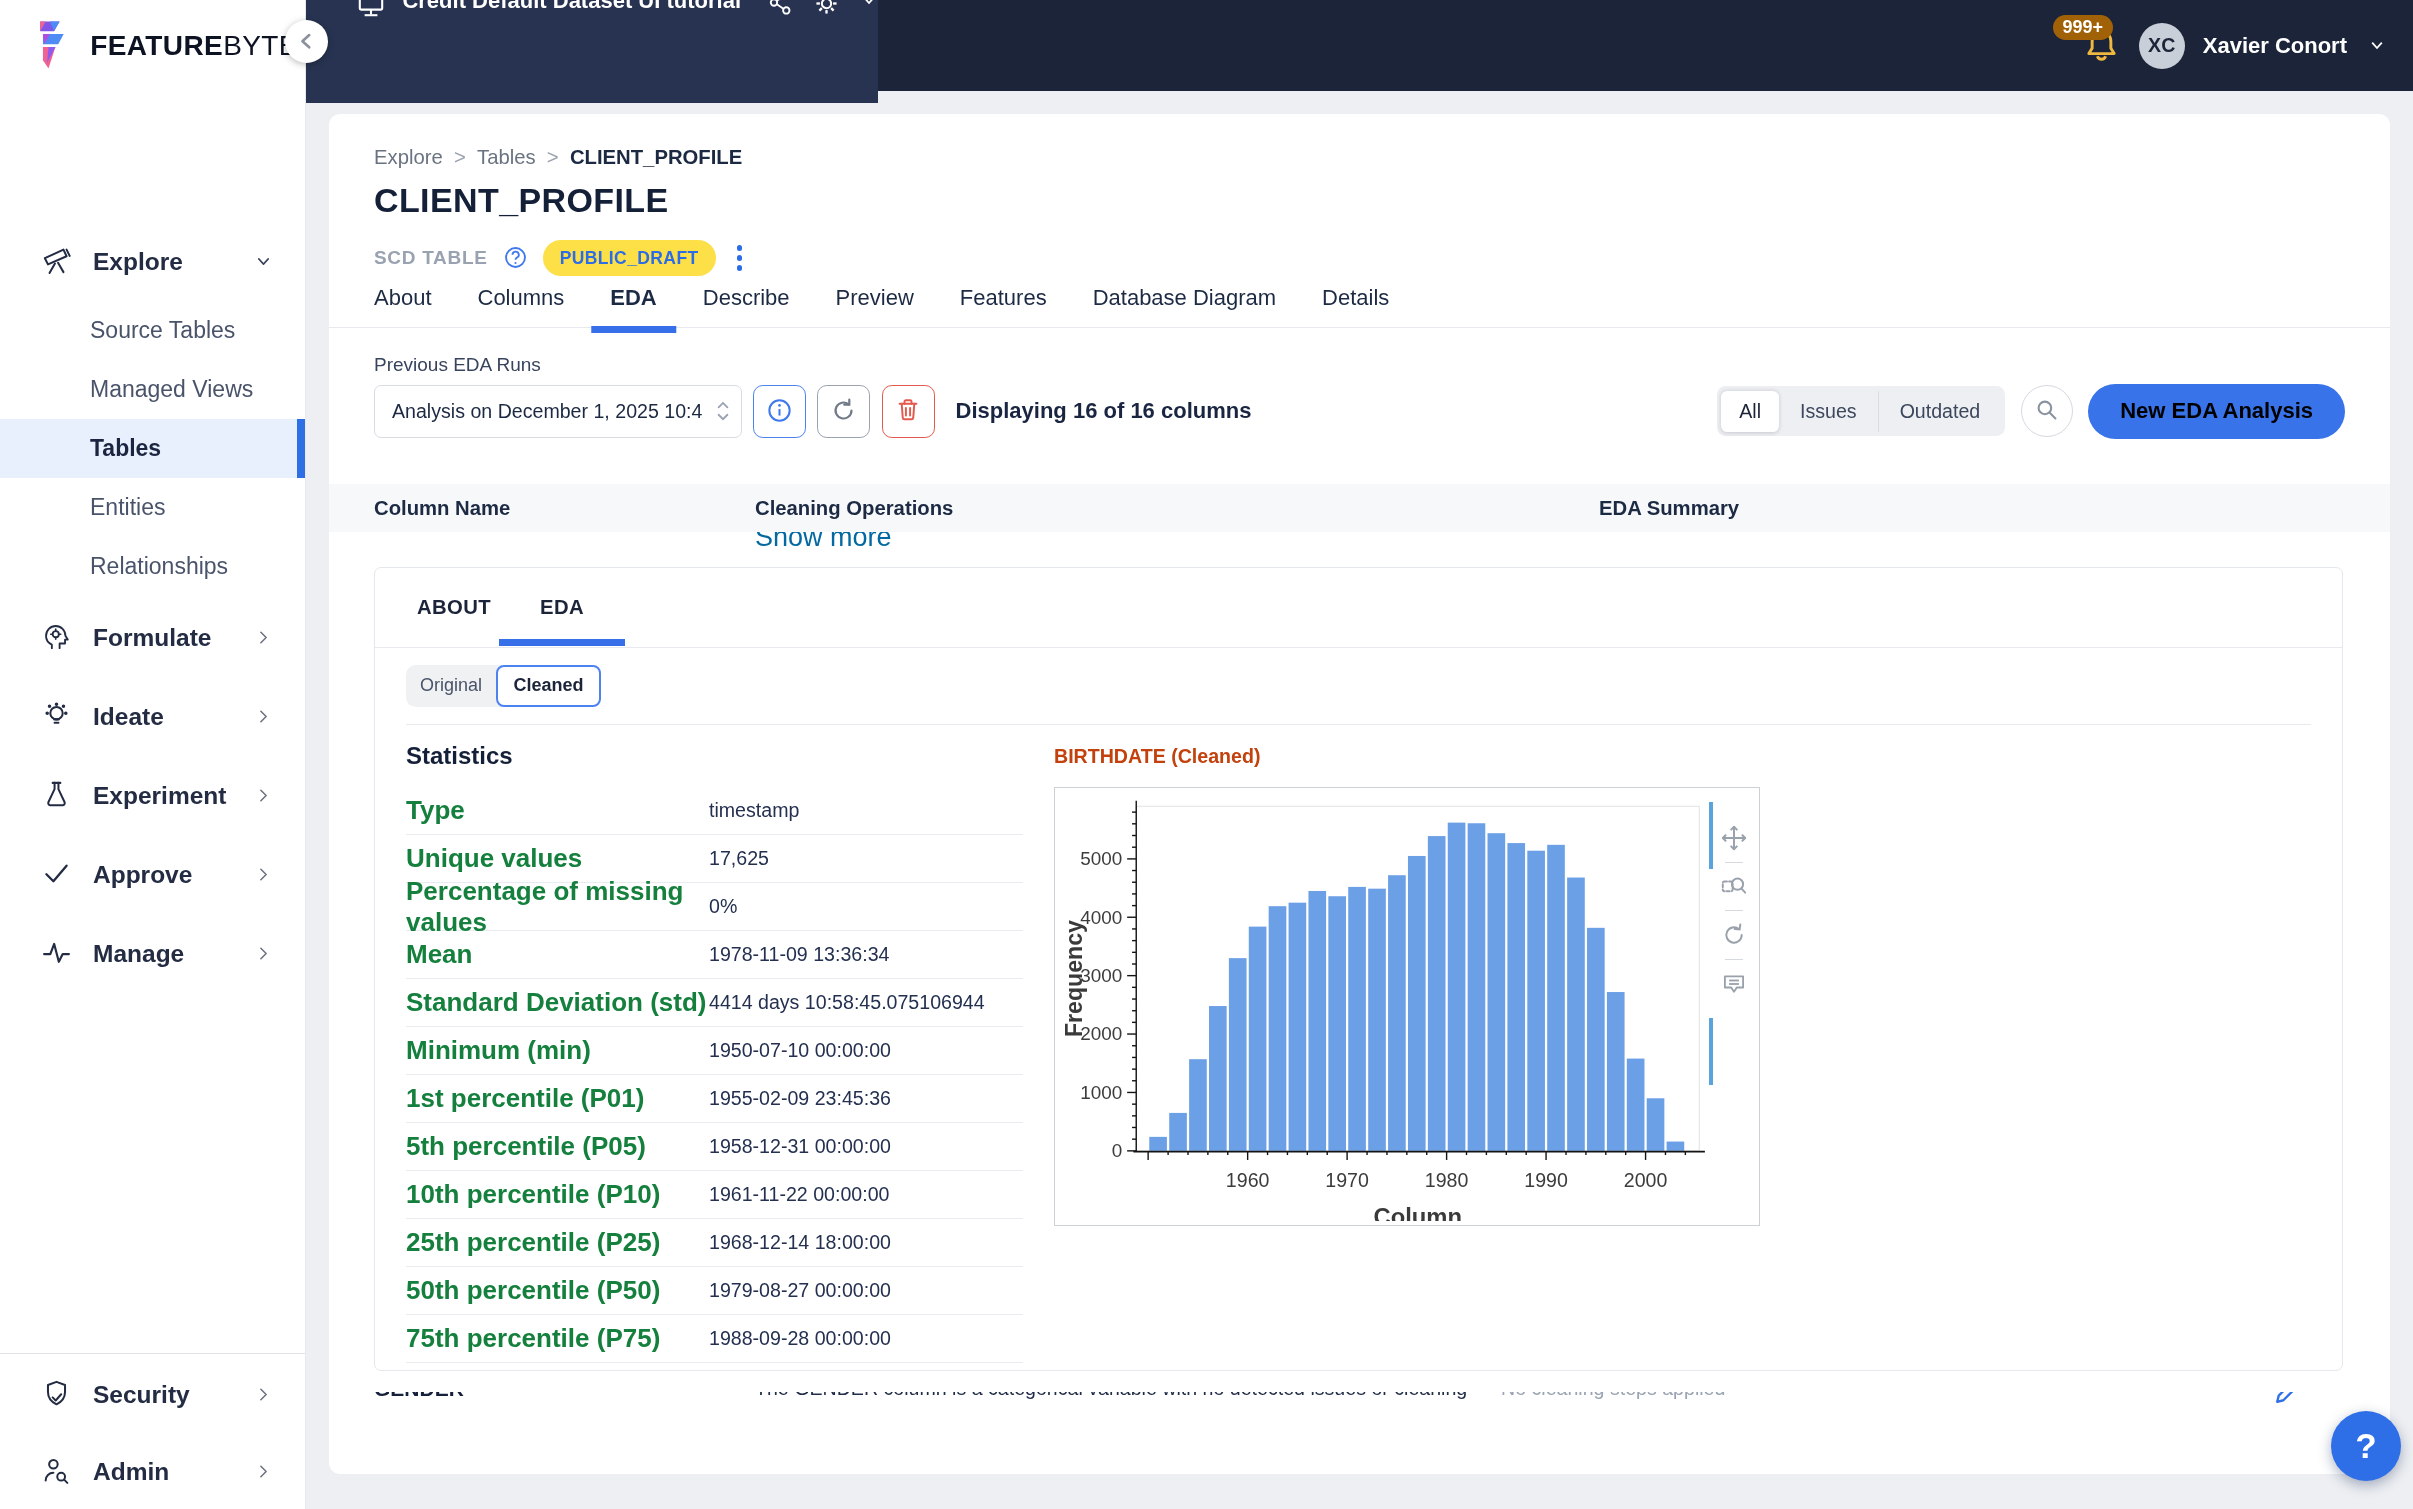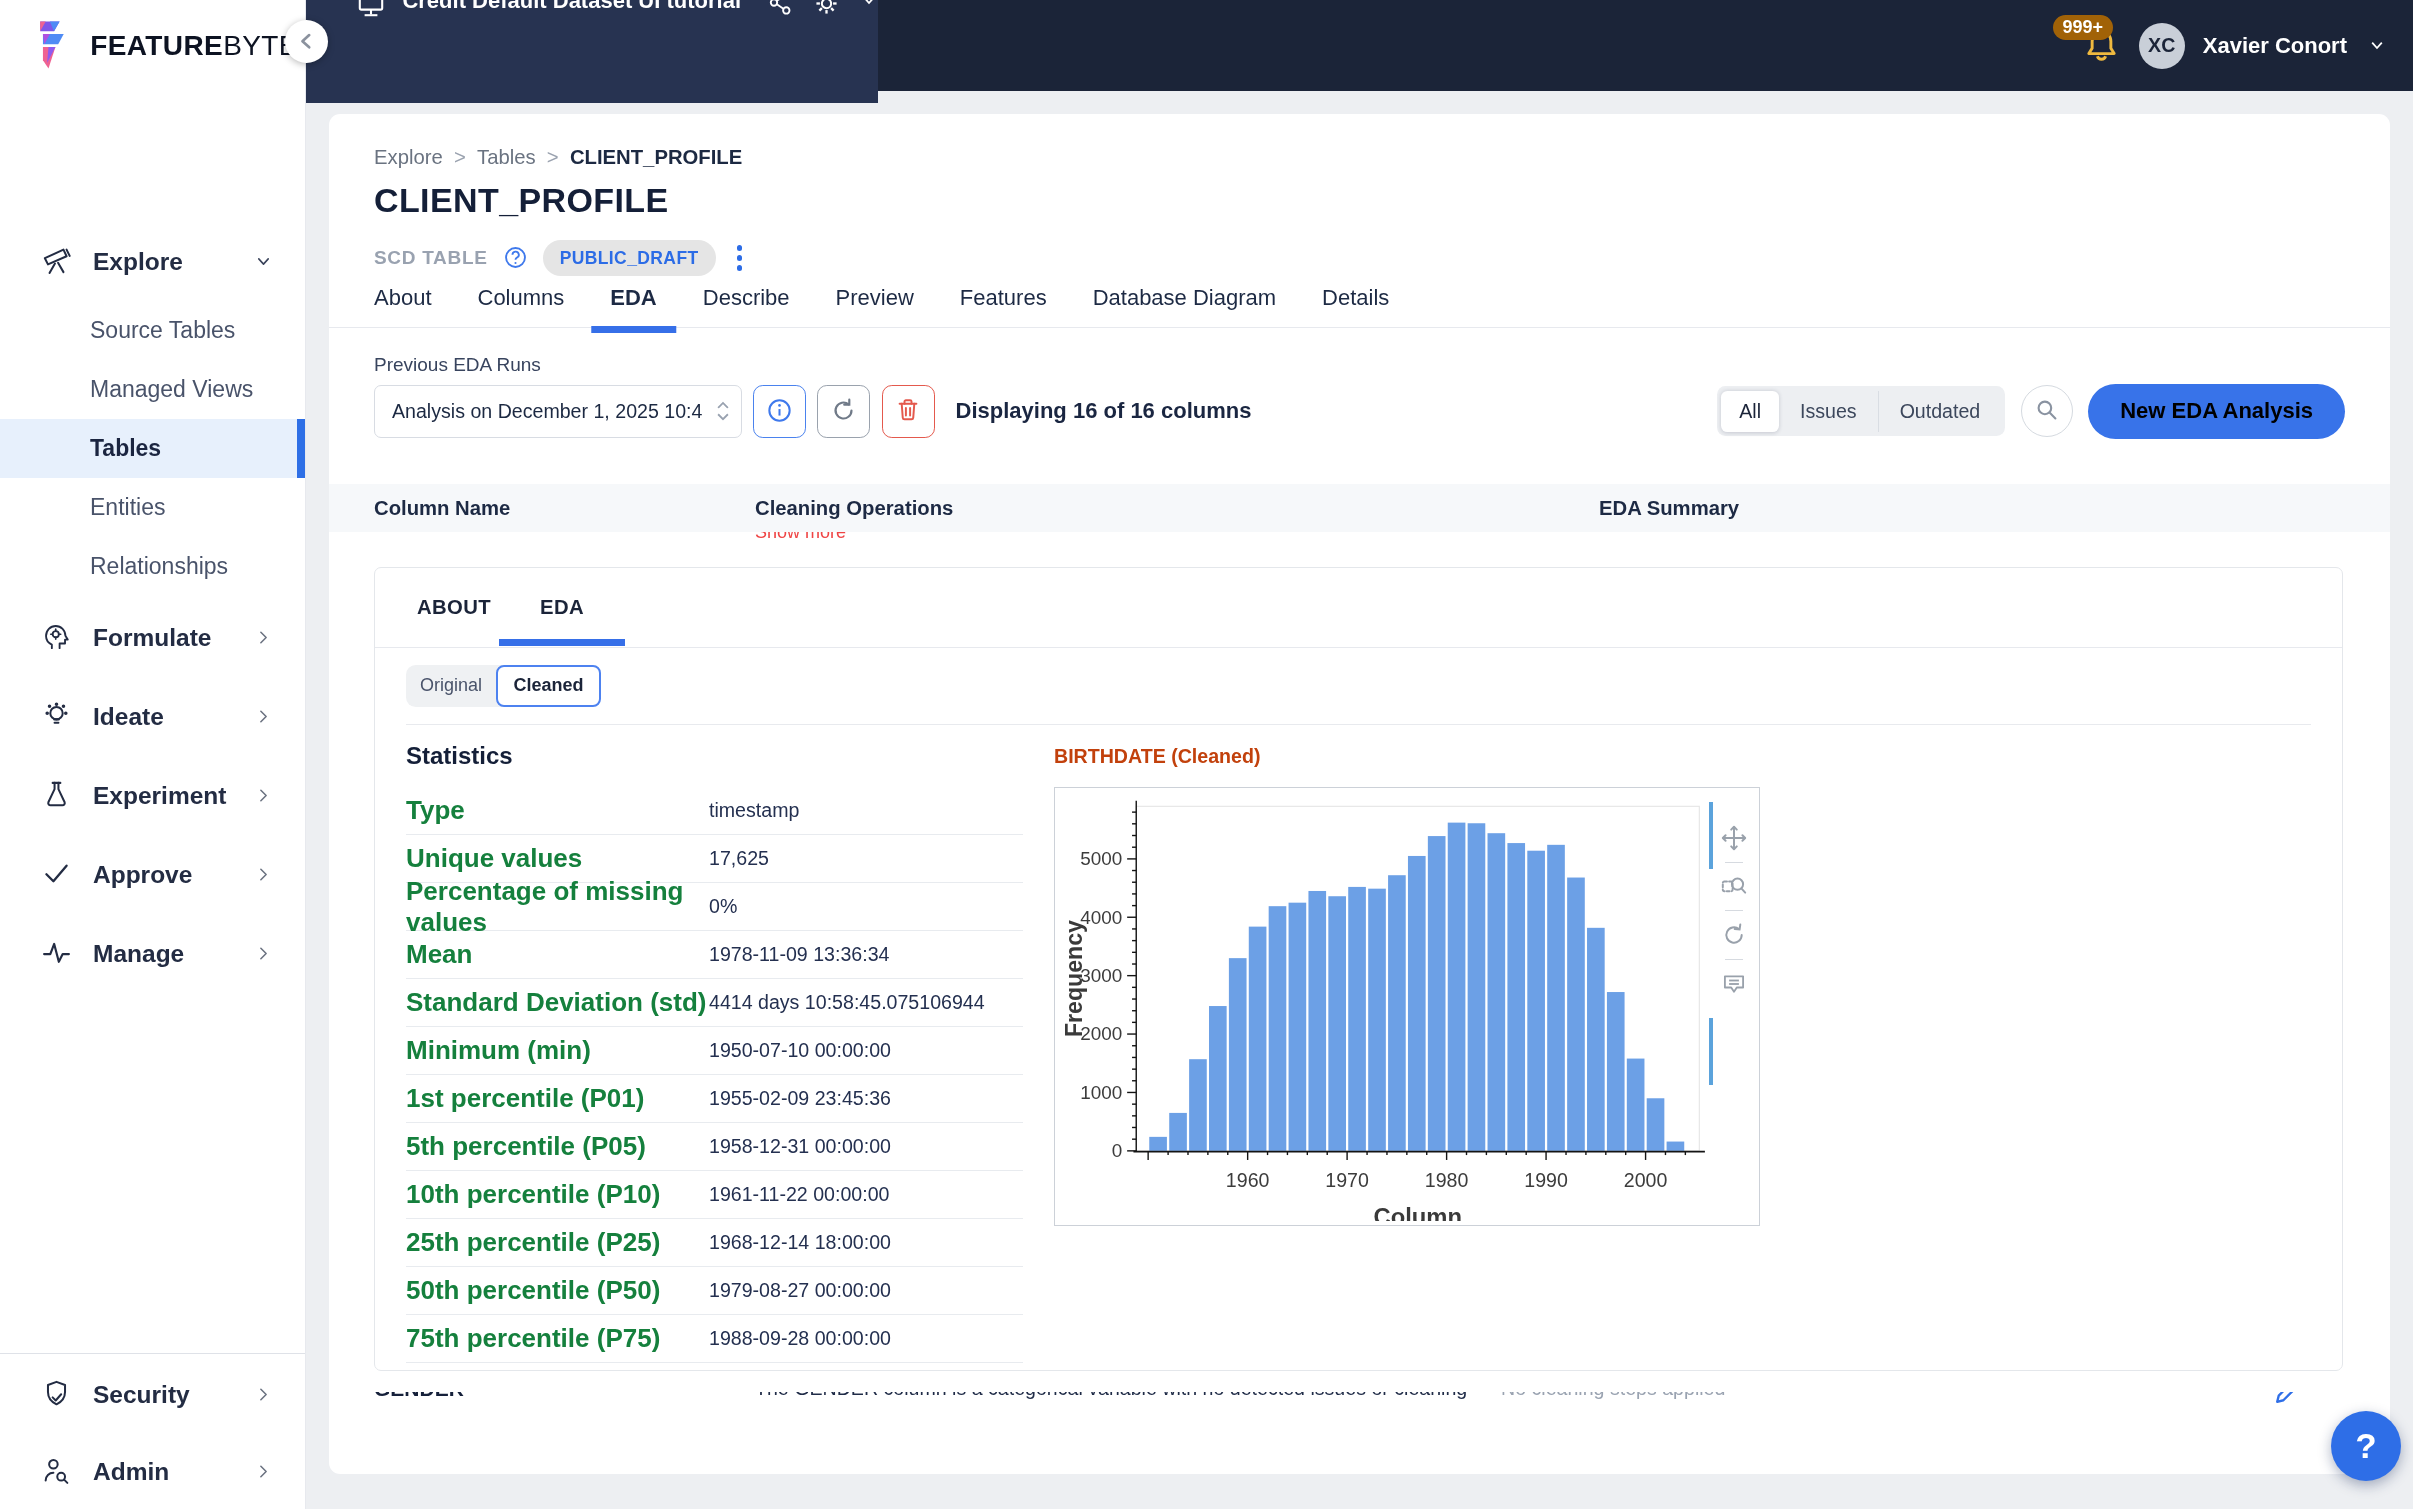--- a/index.html
+++ b/index.html
@@ -39,21 +39,21 @@
   
   .main { position: absolute; left: 306px; top: 91px; width: 2107px; height: 1418px; background: #edeff2; }
   .card { position: absolute; left: 23px; top: 23px; width: 2061px; height: 1360px; background: #fff; border-radius: 11.2px; overflow: hidden; }
 
   .breadcrumb { position: absolute; left: 45px; top: 32px; font-size: 20.3px; color: #6a7381; display: flex; gap: 11.2px; align-items: center; }
   .breadcrumb .crumb-last { color: #1c2942; font-weight: 600; }
   .breadcrumb .sep { color: #9aa2af; }
   .page-title { position: absolute; left: 45px; top: 67px; font-size: 34px; font-weight: 800; color: #141f38; letter-spacing: 0.4px; }
   .meta-row { position: absolute; left: 45px; top: 126px; display: flex; align-items: center; gap: 14px; height: 36px; }
   .type-label { font-size: 19px; font-weight: 700; color: #99a2b0; letter-spacing: 0.7px; }
-  .status-badge { background: #e5e5e5; color: #2c6ce6; font-size: 17.5px; font-weight: 700; letter-spacing: 0.4px; border-radius: 700px; padding: 7.7px 17px; }
+  .status-badge { background: #fde047; color: #2c6ce6; font-size: 17.5px; font-weight: 700; letter-spacing: 0.4px; border-radius: 700px; padding: 7.7px 17px; }
   .dots-v { display: flex; flex-direction: column; gap: 4.2px; padding: 2.8px 7px; }
   .dots-v i { width: 5.6px; height: 5.6px; border-radius: 50%; background: #2c6ce6; }
 
   .tabs-row { position: absolute; left: 0; right: 0; top: 168px; height: 46px; padding: 0 45px; display: flex; gap: 46px; border-bottom: 1.4px solid #e7e9ee; }
   .tab { font-size: 22px; color: #1d2a44; font-weight: 500; position: relative; display: flex; align-items: flex-start; padding-top: 2.8px; cursor: pointer; }
   .tab.active { font-weight: 700; }
   .tab.active::after { content: ""; position: absolute; left: 50%; transform: translateX(-50%); bottom: -5.6px; width: calc(100% + 39px); height: 7px; background: #366fe8; }
 
   .controls-label { position: absolute; left: 45px; top: 240px; font-size: 19px; color: #38445e; }
   .controls-row { position: absolute; left: 45px; right: 45px; top: 269px; height: 56px; display: flex; align-items: center; }
@@ -70,21 +70,21 @@
   .seg-item { font-size: 19.6px; color: #3c475c; padding: 9px 21px; cursor: pointer; white-space: nowrap; }
   .seg-item.active { background: #fff; border-radius: 6.3px; font-weight: 400; color: #1b2439; box-shadow: 0 0.7px 4.2px rgba(20,30,60,.18); padding: 9px 18px; }
   .seg-item.divided { border-left: 1.4px solid #d9dde3; }
   .search-btn { width: 52px; height: 52px; border-radius: 50%; border: 1.4px solid #d5dae0; background: #fff; display: flex; align-items: center; justify-content: center; cursor: pointer; }
   .primary-btn { height: 55px; border-radius: 700px; background: #3873e9; color: #000000; font-size: 22px; font-weight: 600; display: flex; align-items: center; padding: 0 32px; border: none; cursor: pointer; white-space: nowrap; }
 
   .table-header { position: absolute; left: 0; right: 0; top: 370px; height: 48px; background: #f6f8fa; display: flex; align-items: center; padding: 0 45px; }
   .th { font-size: 20.3px; font-weight: 700; color: #1d2a44; }
   .th.c1 { width: 381px; } .th.c2 { width: 746px; } .th.c3 { flex: 1; }
   .show-more-strip { position: absolute; left: 426px; top: 418px; height: 22.4px; overflow: hidden; }
-  .show-more-strip a { display: block; margin-top: -9.8px; font-size: 18px; color: #ef4444; text-decoration: none; cursor: pointer; }
+  .show-more-strip a { display: block; margin-top: -9.8px; font-size: 27px; color: #0369a1; text-decoration: none; cursor: pointer; }
 
   .inner-card { position: absolute; left: 45px; top: 453px; width: 1969px; height: 804px; border: 1.4px solid #e4e7eb; border-radius: 7px; overflow: hidden; }
   .inner-tabs { position: absolute; left: 0; right: 0; top: 0; height: 80px; border-bottom: 1.4px solid #e7e9ee; display: flex; gap: 49px; padding: 28px 0 0 42px; }
   .inner-tab { font-size: 20.3px; font-weight: 700; color: #1b2439; letter-spacing: 0.4px; position: relative; cursor: pointer; }
   .inner-tab.active::after { content: ""; position: absolute; left: 50%; transform: translateX(-50%); top: 43px; width: 126px; height: 7px; background: #366fe8; }
   .toggle-row { position: absolute; left: 31px; top: 97px; }
   .view-toggle { display: inline-flex; align-items: center; background: #eff1f3; border-radius: 9.8px; }
   .toggle-item { font-size: 18px; color: #49536a; padding: 9.8px 14px; cursor: pointer; }
   .toggle-item.active { background: #fff; border: 2.8px solid #4d82f0; border-radius: 8px; font-weight: 600; color: #1b2439; padding: 8.4px 15.4px; }
   .divider2 { position: absolute; left: 31px; right: 31px; top: 156px; border-top: 1.4px solid #e8eaee; }

